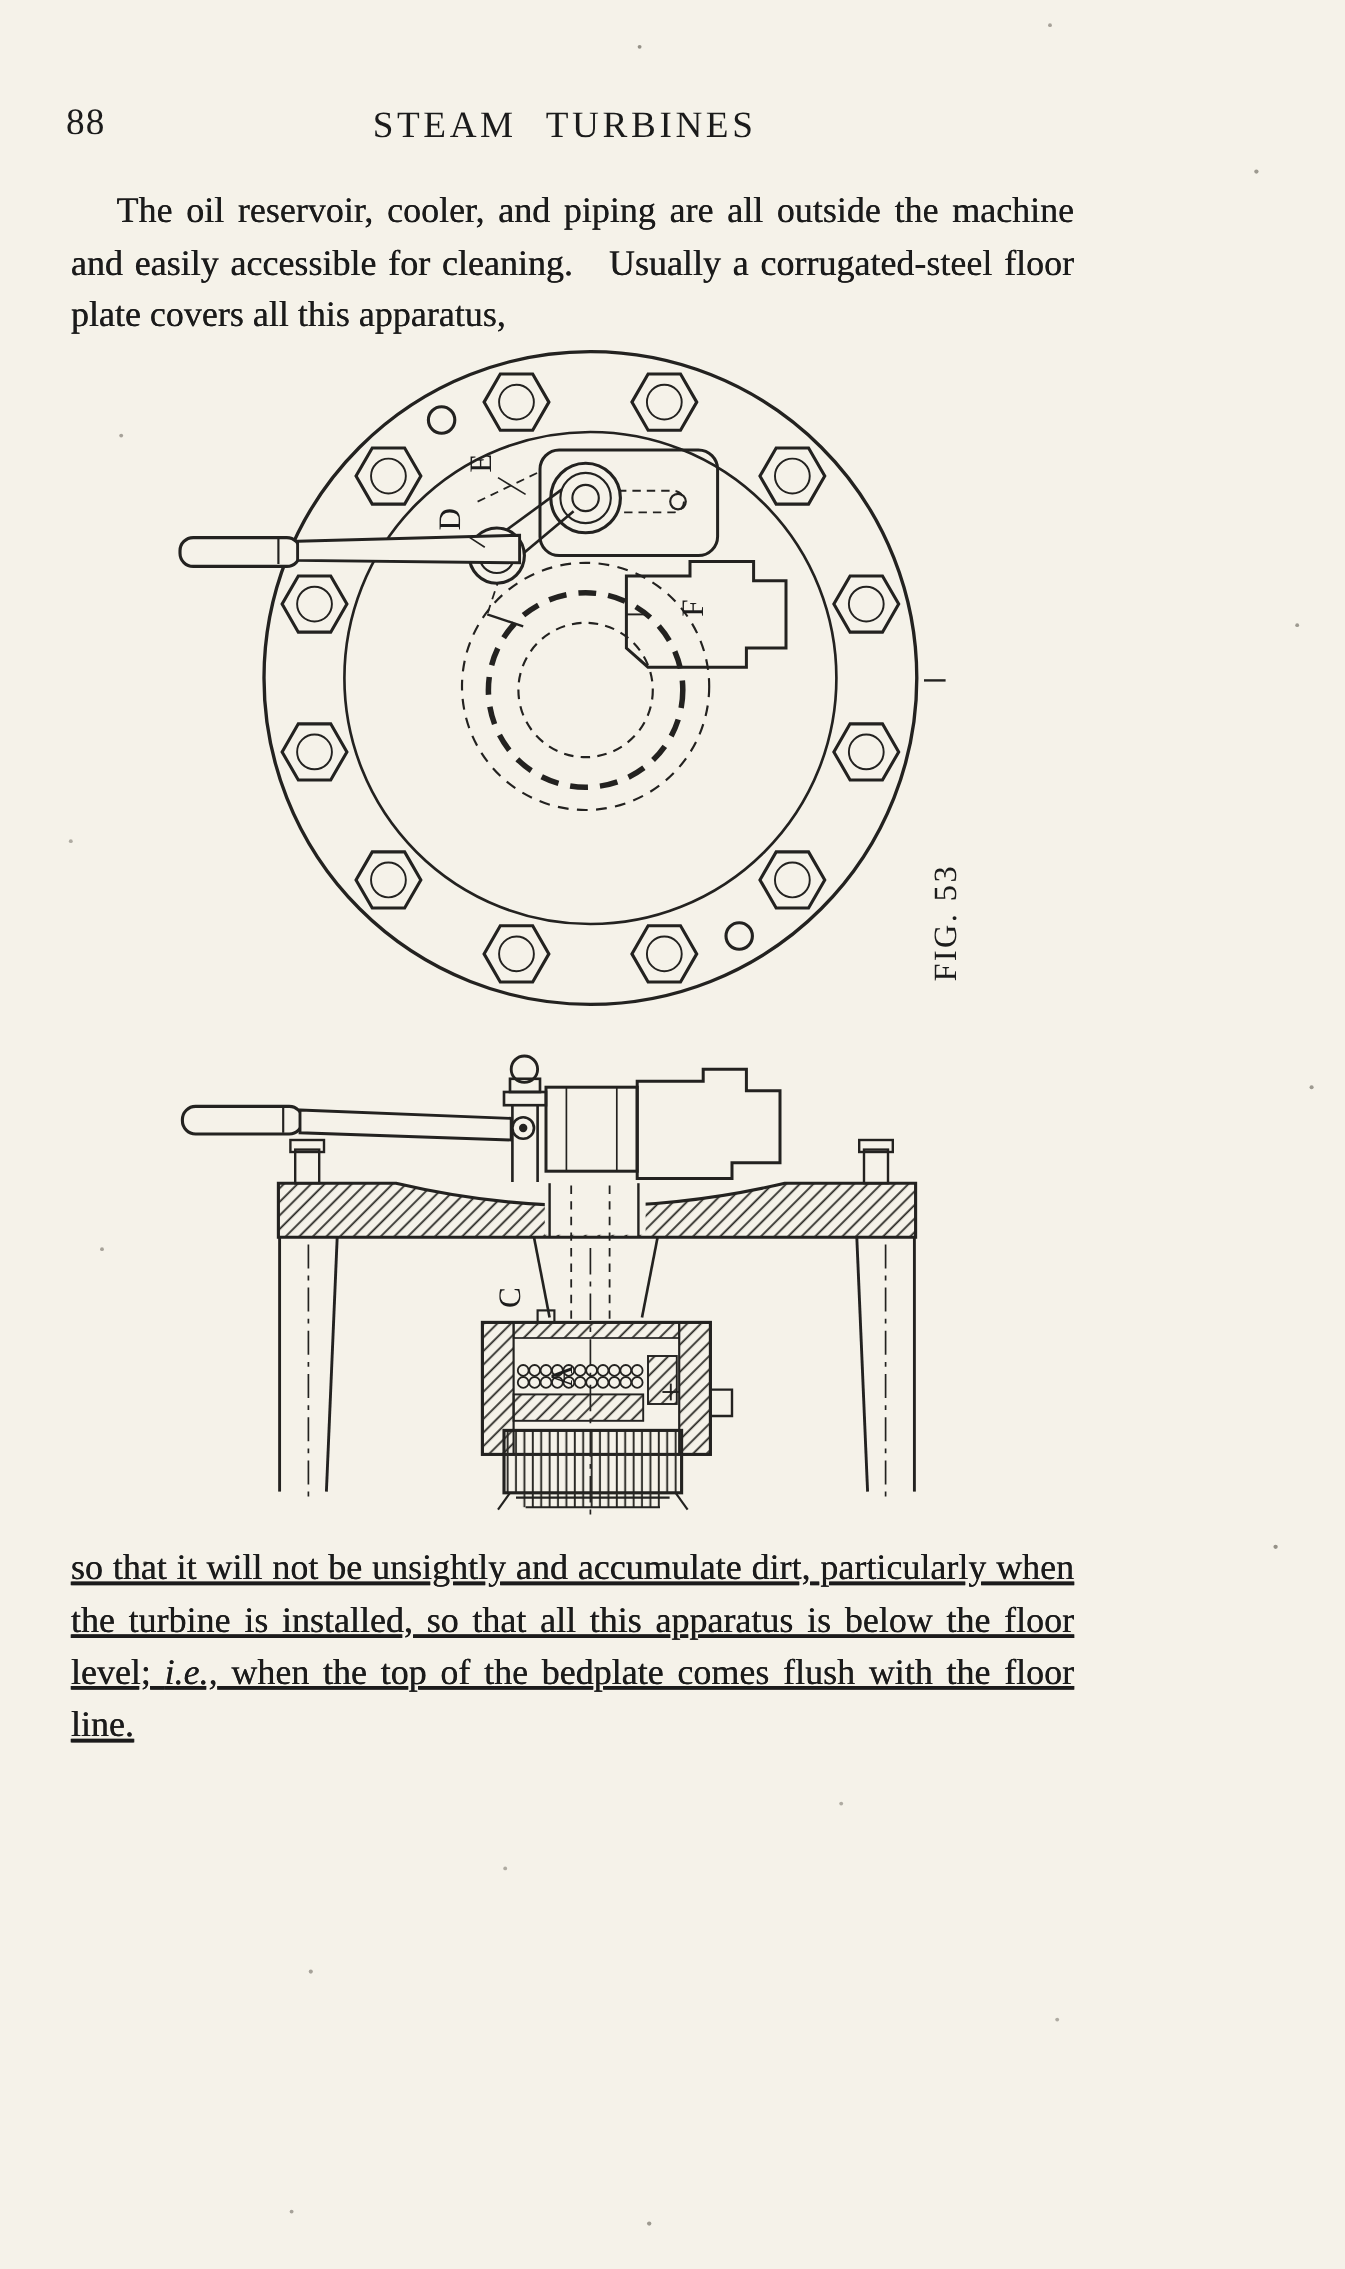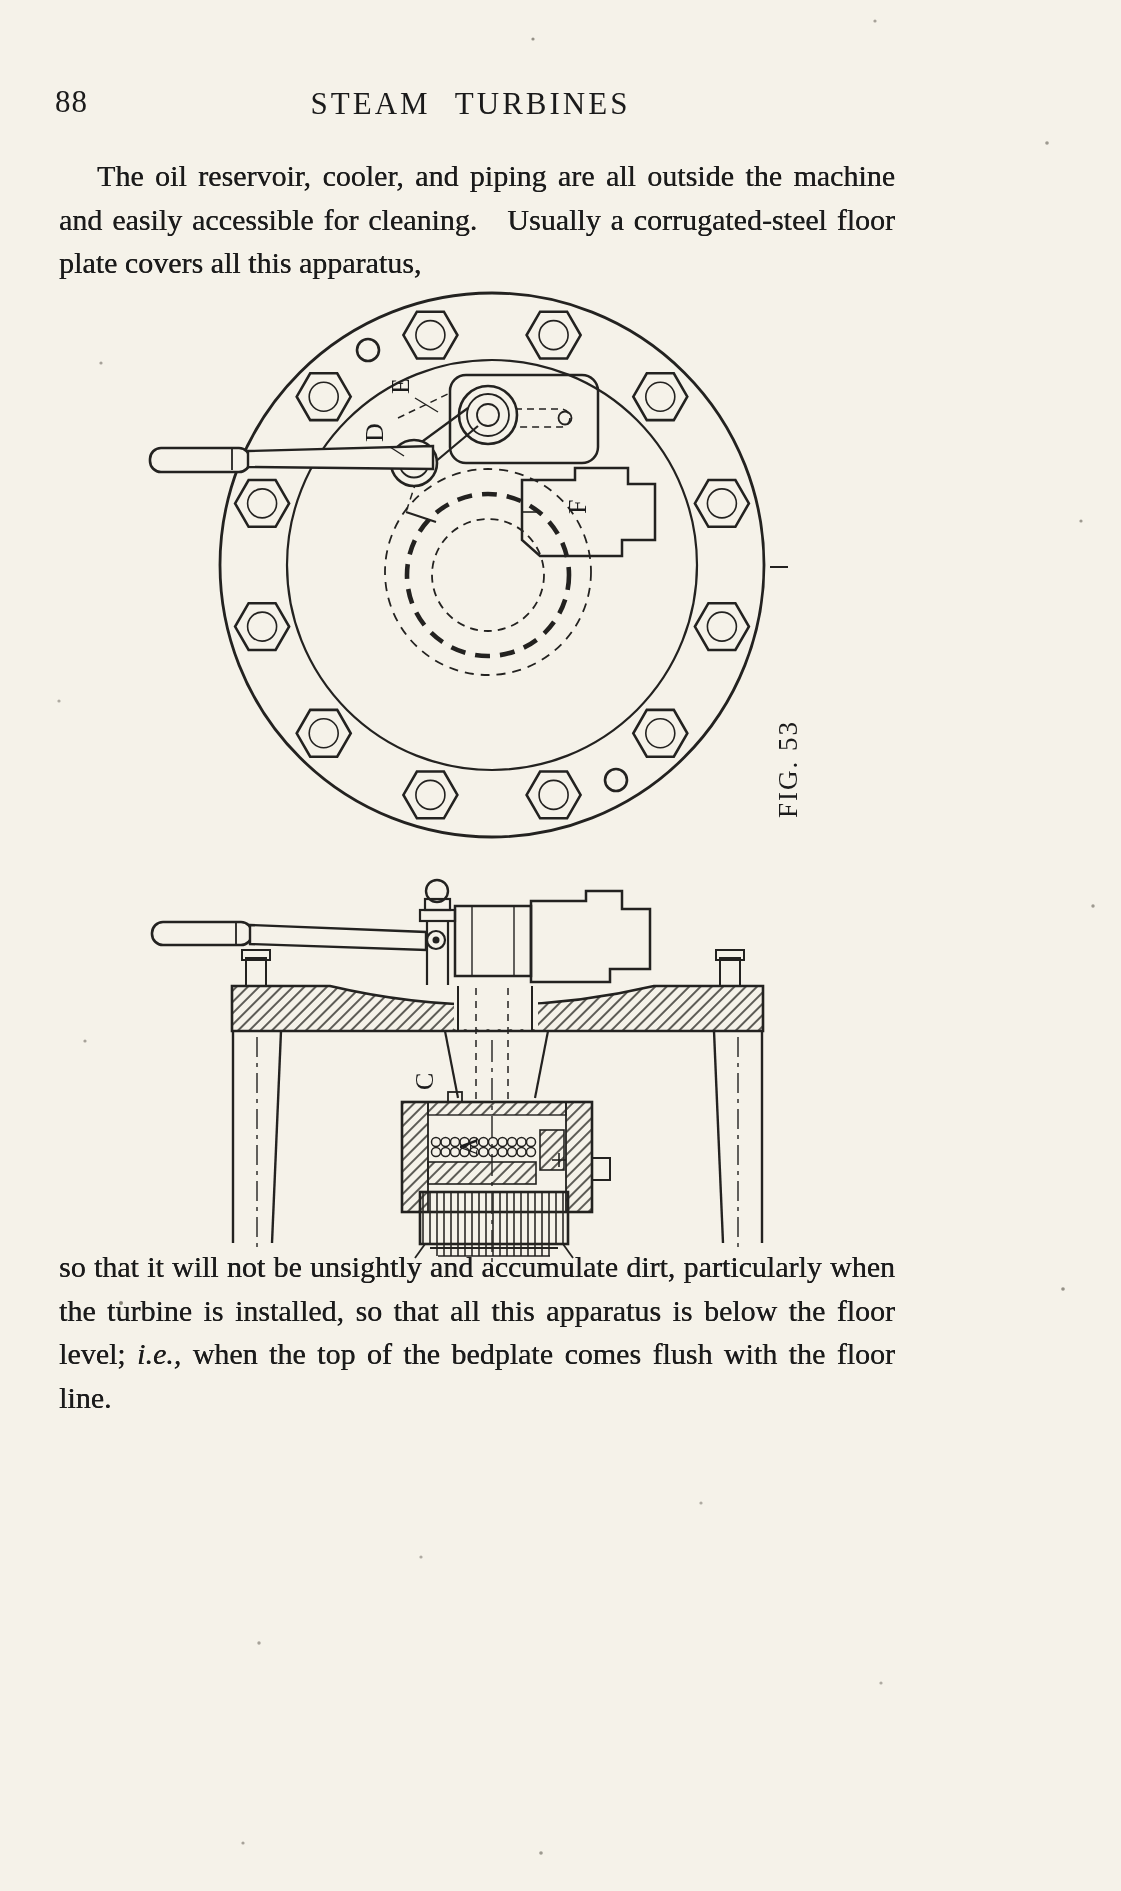--- a/index.html
+++ b/index.html
@@ -43,21 +43,21 @@
     font-size:31px;letter-spacing:3px;word-spacing:14px;
   }
   .para{
     position:absolute;left:55px;width:836px;
     font-size:30px;line-height:43.5px;
     text-align:justify;
     text-shadow:0.3px 0 0 currentColor;
     margin:4px;
   }
   .para-top{top:150px;text-indent:38px;}
-  .para-bottom{top:1241px;}
+  .para-bottom{top:1281px;text-decoration:underline;}
   .ital{font-style:italic;}
   .figure-svg{position:absolute;top:285px;left:0;}
   .ink{stroke:#232220;fill:none;}
   .fig-label{
     font-family:"Liberation Serif", serif;font-size:26px;fill:#1c1c1c;
   }
   .fig-caption-text{
     font-family:"Liberation Serif", serif;font-size:27px;fill:#1c1c1c;letter-spacing:2px;
   }
 </style>

